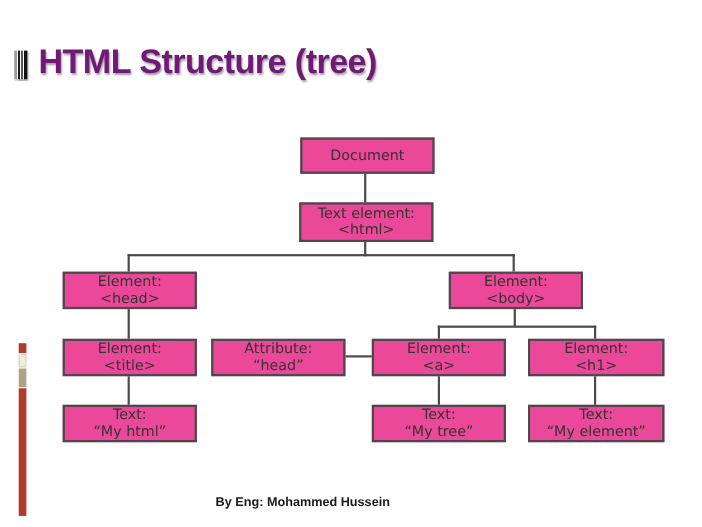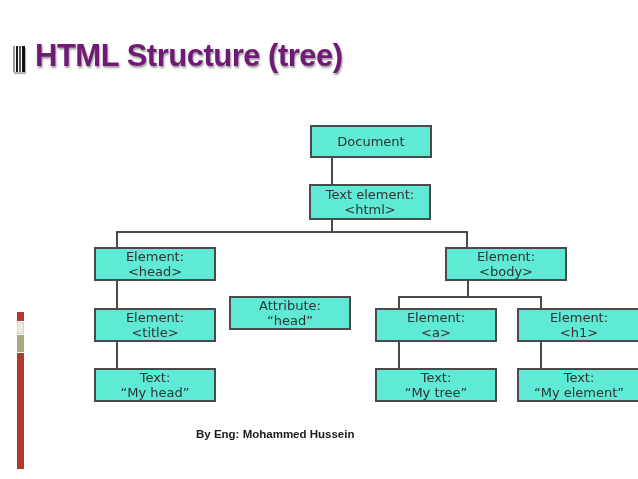--- a/index.html
+++ b/index.html
@@ -30,31 +30,31 @@
   .acc{position:absolute;left:17px;width:7px;}
   .acc-red-sq   {top:312px;height:9px;  background:#b03a2b;}
   .acc-cream    {top:322px;height:12px; background:#efecdf;border:1px solid #d8d4c4;box-sizing:border-box;}
   .acc-tan      {top:335px;height:17px; background:#b0a384;}
   .acc-red-bar  {top:353px;height:116px;background:#b03a2b;}
 
   
   .diagram{position:absolute;left:0;top:0;width:638px;height:479px;}
   .node{
     position:absolute;box-sizing:border-box;
-    width:122px;background:#5eead4;border:2px solid #4a4a4a;
+    width:122px;background:#ec4899;border:2px solid #4a4a4a;
     display:flex;flex-direction:column;justify-content:center;align-items:center;
-    font-size:13px;line-height:15.5px;color:#333;text-align:center;margin-left:37px;
+    font-size:13px;line-height:15.5px;color:#333;text-align:center;
   }
   .node span{display:block;white-space:nowrap;}
   .n-document{left:273px;top:125px;height:33px;}
   .n-root    {left:272px;top:184px;height:36px;}
   .n-head    {left:57px; top:247px;height:34px;}
   .n-body    {left:408px;top:247px;height:34px;}
   .n-title   {left:57px; top:308px;height:34px;}
-  .n-attr    {left:192px;top:296px;height:34px;}
+  .n-attr    {left:192px;top:308px;height:34px;}
   .n-a       {left:338px;top:308px;height:34px;}
   .n-h1      {left:480px;top:308px;height:34px;width:124px;}
   .n-ttitle  {left:57px; top:368px;height:34px;}
   .n-tlink   {left:338px;top:368px;height:34px;}
   .n-theader {left:480px;top:368px;height:34px;width:124px;}
 
   .line{position:absolute;background:#4a4a4a;}
   .l-doc-root  {left:331px;top:157px;width:2px;height:27px;}
   .l-root-down {left:331px;top:220px;width:2px;height:13px;}
   .l-branch1   {left:116px;top:231px;width:352px;height:2px;}
@@ -65,21 +65,21 @@
   .l-body-down {left:467px;top:281px;width:2px;height:16px;}
   .l-branch2   {left:398px;top:296px;width:144px;height:2px;}
   .l-a-drop    {left:398px;top:296px;width:2px;height:12px;}
   .l-h1-drop   {left:540px;top:296px;width:2px;height:12px;}
   .l-attr-a    {left:314px;top:323px;width:24px;height:2px;}
   .l-a-text    {left:398px;top:342px;width:2px;height:26px;}
   .l-h1-text   {left:540px;top:342px;width:2px;height:26px;}
 
   
   .slide-footer{
-    position:absolute;left:196px;top:428px;
+    position:absolute;left:196px;top:451px;
     font-family:"Liberation Sans",sans-serif;
     font-size:11.5px;font-weight:700;color:#1a1a1a;white-space:nowrap;
   }
 </style>
 </head>
 <body>
 
 <div class="slide">
 
   <div class="title-bullet"></div>
@@ -141,21 +141,21 @@
       <span>&lt;a&gt;</span>
     </div>
 
     <div class="node n-h1">
       <span>Element:</span>
       <span>&lt;h1&gt;</span>
     </div>
 
     <div class="node n-ttitle">
       <span>Text:</span>
-      <span>“My head”</span>
+      <span>“My html”</span>
     </div>
 
     <div class="node n-tlink">
       <span>Text:</span>
       <span>“My tree”</span>
     </div>
 
     <div class="node n-theader">
       <span>Text:</span>
       <span>“My element”</span>

